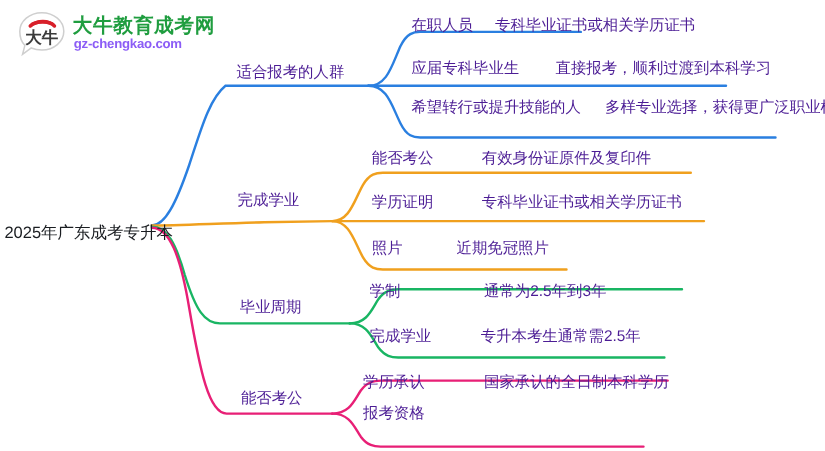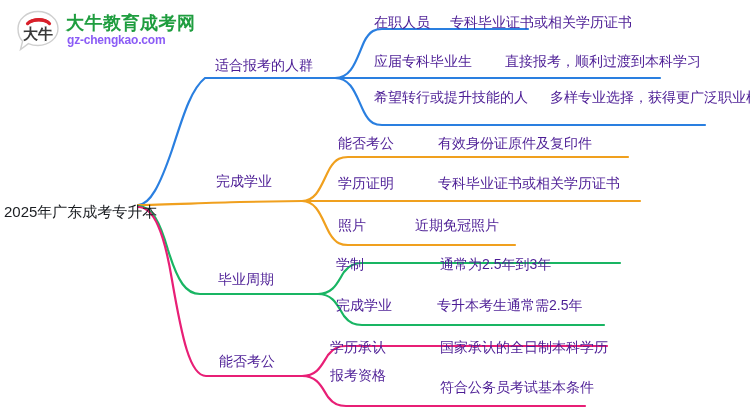--- a/index.html
+++ b/index.html
@@ -161,15 +161,14 @@
 
   <div class="node-label lvl-2" style="left:336px; top:298px;">完成学业</div>
   <div class="node-label lvl-3" style="left:437px; top:298px;">专升本考生通常需2.5年</div>
 
   <div class="node-label lvl-1" style="left:219px; top:354px;">能否考公</div>
 
   <div class="node-label lvl-2" style="left:330px; top:340px;">学历承认</div>
   <div class="node-label lvl-3" style="left:440px; top:340px;">国家承认的全日制本科学历</div>
 
   <div class="node-label lvl-2" style="left:330px; top:368px;">报考资格</div>
-  <div class="node-label lvl-3" style="left:440px; top:380px;">符合公务员考试基本条件</div>
 
 </div>
 
 </body></html>

